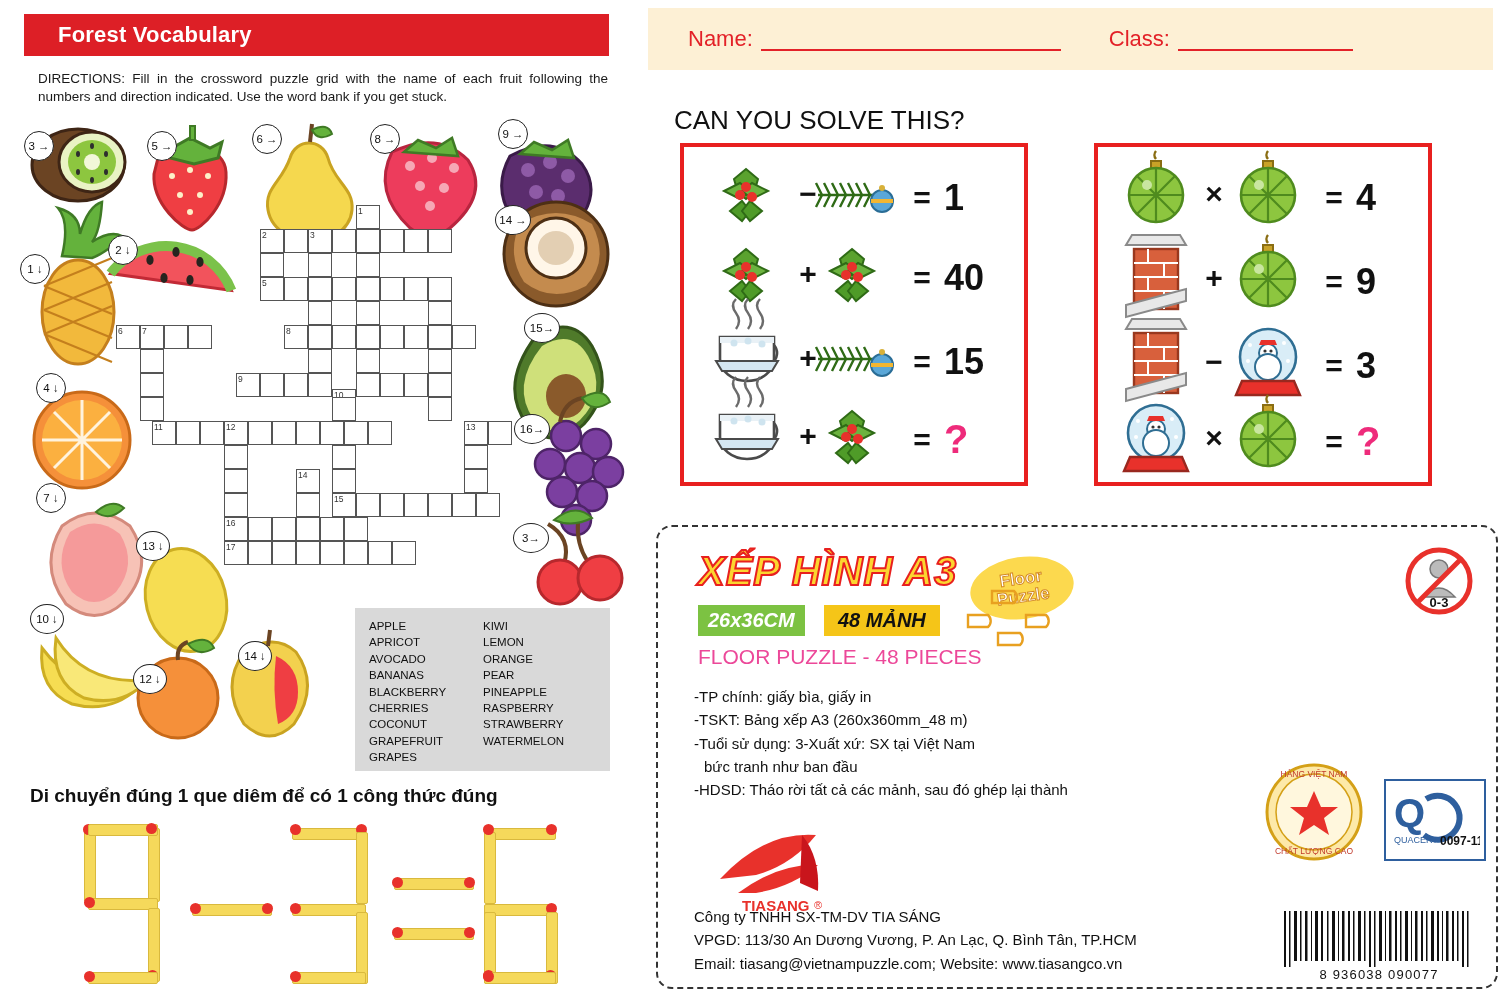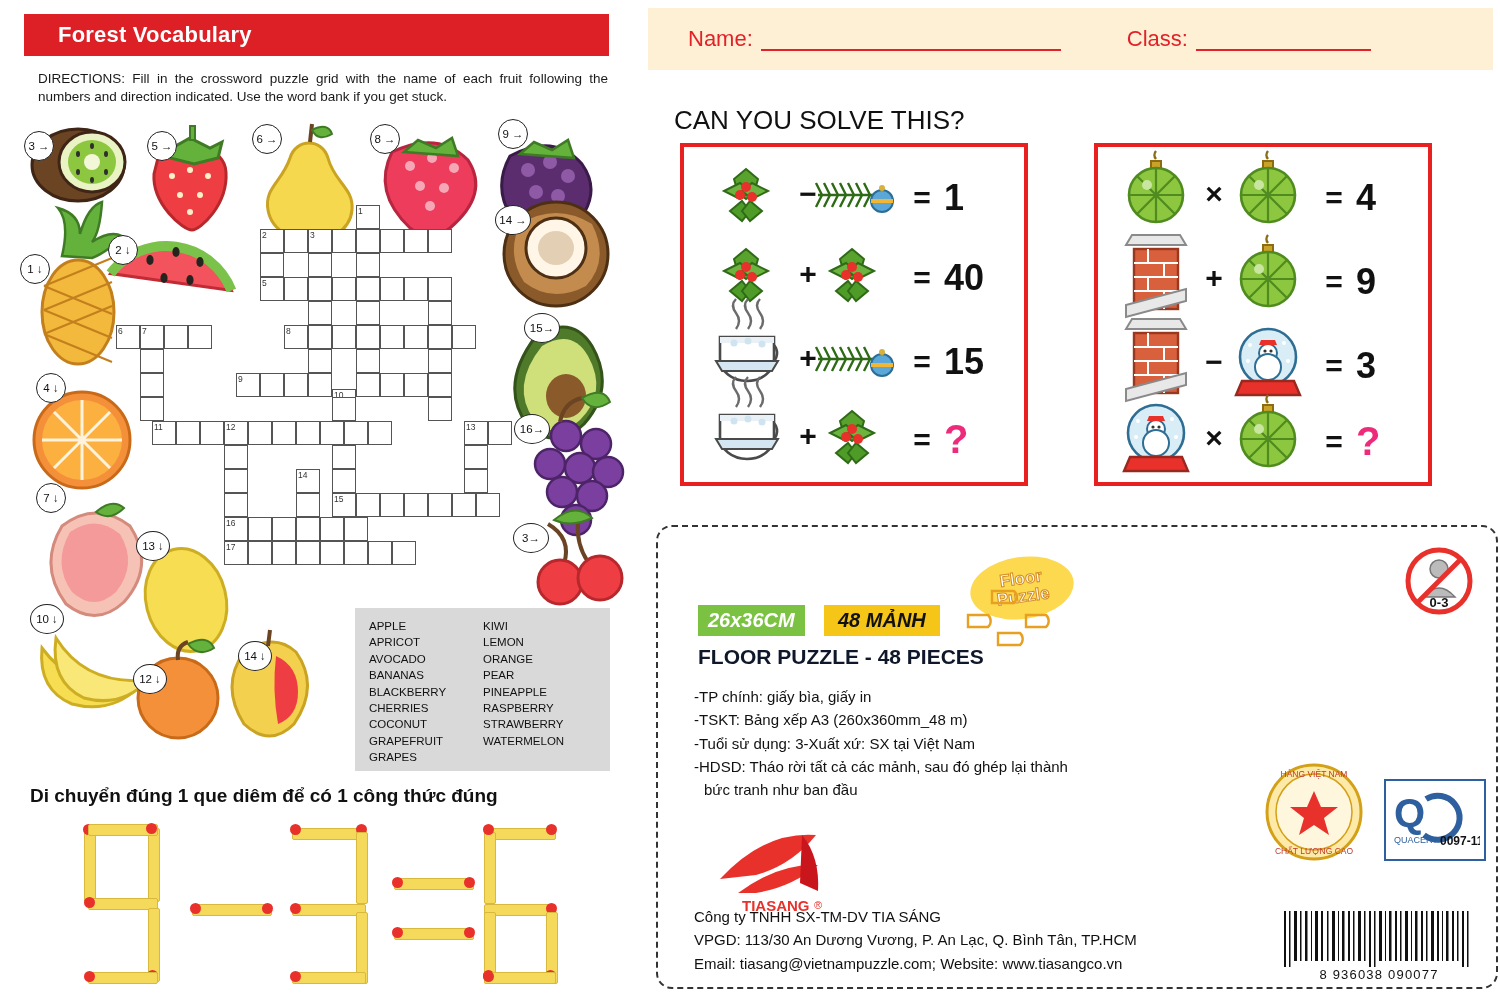--- a/index.html
+++ b/index.html
@@ -51,21 +51,21 @@
   .eq{font-size:30px;font-weight:bold;color:#111;width:44px;text-align:center;}
   .ans{font-size:36px;font-weight:bold;color:#111;}
   .qmark{font-size:40px;font-weight:bold;color:#ee2b7b;}
 
   
   .prodbox{position:absolute;left:28px;top:525px;width:838px;height:460px;border:2px dashed #333;border-radius:16px;}
   .xephinh{position:absolute;left:40px;top:22px;font-size:40px;font-weight:bold;color:#fcd530;
            -webkit-text-stroke:2px #e8201f;letter-spacing:1px;font-style:italic;}
   .badge-green{position:absolute;left:40px;top:78px;background:#7cc242;color:#fff;font-weight:bold;font-size:20px;padding:4px 10px;font-style:italic;}
   .badge-yellow{position:absolute;left:166px;top:78px;background:#f5c518;color:#111;font-weight:bold;font-size:20px;padding:4px 14px;font-style:italic;}
-  .fp-line{position:absolute;left:40px;top:118px;font-size:21px;color:#0f172a;font-weight:bold;}
+  .fp-line{position:absolute;left:40px;top:118px;font-size:21px;color:#ec4899;}
   .floorpuzzle{position:absolute;left:312px;top:30px;width:104px;height:62px;border-radius:50%;background:#fcd94e;
                display:flex;align-items:center;justify-content:center;transform:rotate(-8deg);}
   .floorpuzzle span{font-size:17px;color:#fff;font-weight:bold;-webkit-text-stroke:1px #d48a22;line-height:1.05;text-align:center;}
   .desc{position:absolute;left:36px;top:158px;width:470px;font-size:15px;color:#111;line-height:1.55;}
   .company{position:absolute;left:36px;top:378px;font-size:15px;color:#111;line-height:1.55;}
   .logo-tia{position:absolute;left:52px;top:300px;}
   .cert{position:absolute;}
   .barcode{position:absolute;left:622px;top:382px;width:198px;height:74px;background:#fff;}
   .nokid{position:absolute;left:745px;top:18px;width:72px;height:72px;}
 </style>
@@ -476,21 +476,21 @@
       <div class="mstick" style="left:484px;top:972px;width:70px;height:10px;"></div>
       <div class="mhead" style="left:483px;top:971px;"></div>
     </div>
   </div>
 
   <div class="right">
 
     <div class="namebar">
       <span class="lbl">Name:</span>
       <span class="line" style="width:300px;margin-left:8px;"></span>
-      <span class="lbl" style="margin-left:66px;">Class:</span>
+      <span class="lbl" style="margin-left:48px;">Class:</span>
       <span class="line" style="width:175px;margin-left:8px;"></span>
     </div>
 
     <div class="solve-title">CAN YOU SOLVE THIS?</div>
 
     <div class="puzzbox pz1">
       <svg width="332" height="327" style="position:absolute;left:0;top:0;">
         <defs>
           <g id="holly">
             <path d="M0 -26 l12 10 l-4 14 l-8 6 l-8 -6 l-4 -14 z" fill="#5aa22e" stroke="#2f6b16" stroke-width="2"></path>
@@ -680,20 +680,21 @@
       <div class="pzrow" style="left:96px;top:274px;">
           <span class="op">×</span>
         </div>
       <div class="pzrow" style="left:214px;top:272px;">
           <span class="eq">=</span>
           <span class="qmark">?</span>
         </div>
     </div>
 
     <div class="prodbox">
+      <div class="xephinh">XẾP HÌNH A3</div>
       <div class="badge-green">26x36CM</div>
       <div class="badge-yellow">48 MẢNH</div>
       <div class="fp-line">FLOOR PUZZLE - 48 PIECES</div>
 
       <div class="floorpuzzle">
         <span>
           <span>Floor</span><br>
           <span>Puzzle</span>
         </span>
       </div>
@@ -704,22 +705,22 @@
           <path d="M50 58 h22 a8 8 0 0 1 0 12 h-22 z"></path>
           <path d="M78 40 h20 a8 8 0 0 1 0 12 h-20 z"></path>
           <path d="M44 16 h22 a8 8 0 0 1 0 12 h-22 z"></path>
         </g>
       </svg>
 
       <div class="desc">
         <div>-TP chính: giấy bìa, giấy in</div>
         <div>-TSKT: Bảng xếp A3 (260x360mm_48 m)</div>
         <div>-Tuổi sử dụng: 3-Xuất xứ: SX tại Việt Nam</div>
+        <div style="padding-left:10px;">  bức tranh như ban đầu</div>
         <div>-HDSD: Tháo rời tất cả các mảnh, sau đó ghép lại thành</div>
-        <div style="padding-left:10px;">  bức tranh như ban đầu</div>
       </div>
 
       <svg class="logo-tia" width="140" height="90">
         <path d="M10 52 q44 -48 96 -44 q-24 30 -60 40 z" fill="#e8312b"></path>
         <path d="M28 66 q40 -30 80 -28 q-26 22 -62 28 z" fill="#e8312b"></path>
         <path d="M92 8 q18 22 16 56 l-18 -8 z" fill="#c9151c"></path>
         <text x="32" y="84" font-family="Liberation Sans, sans-serif" font-size="15" font-weight="bold" fill="#e8312b">TIASANG</text>
         <text x="104" y="82" font-family="Liberation Sans, sans-serif" font-size="11" fill="#e8312b">®</text>
       </svg>
 

